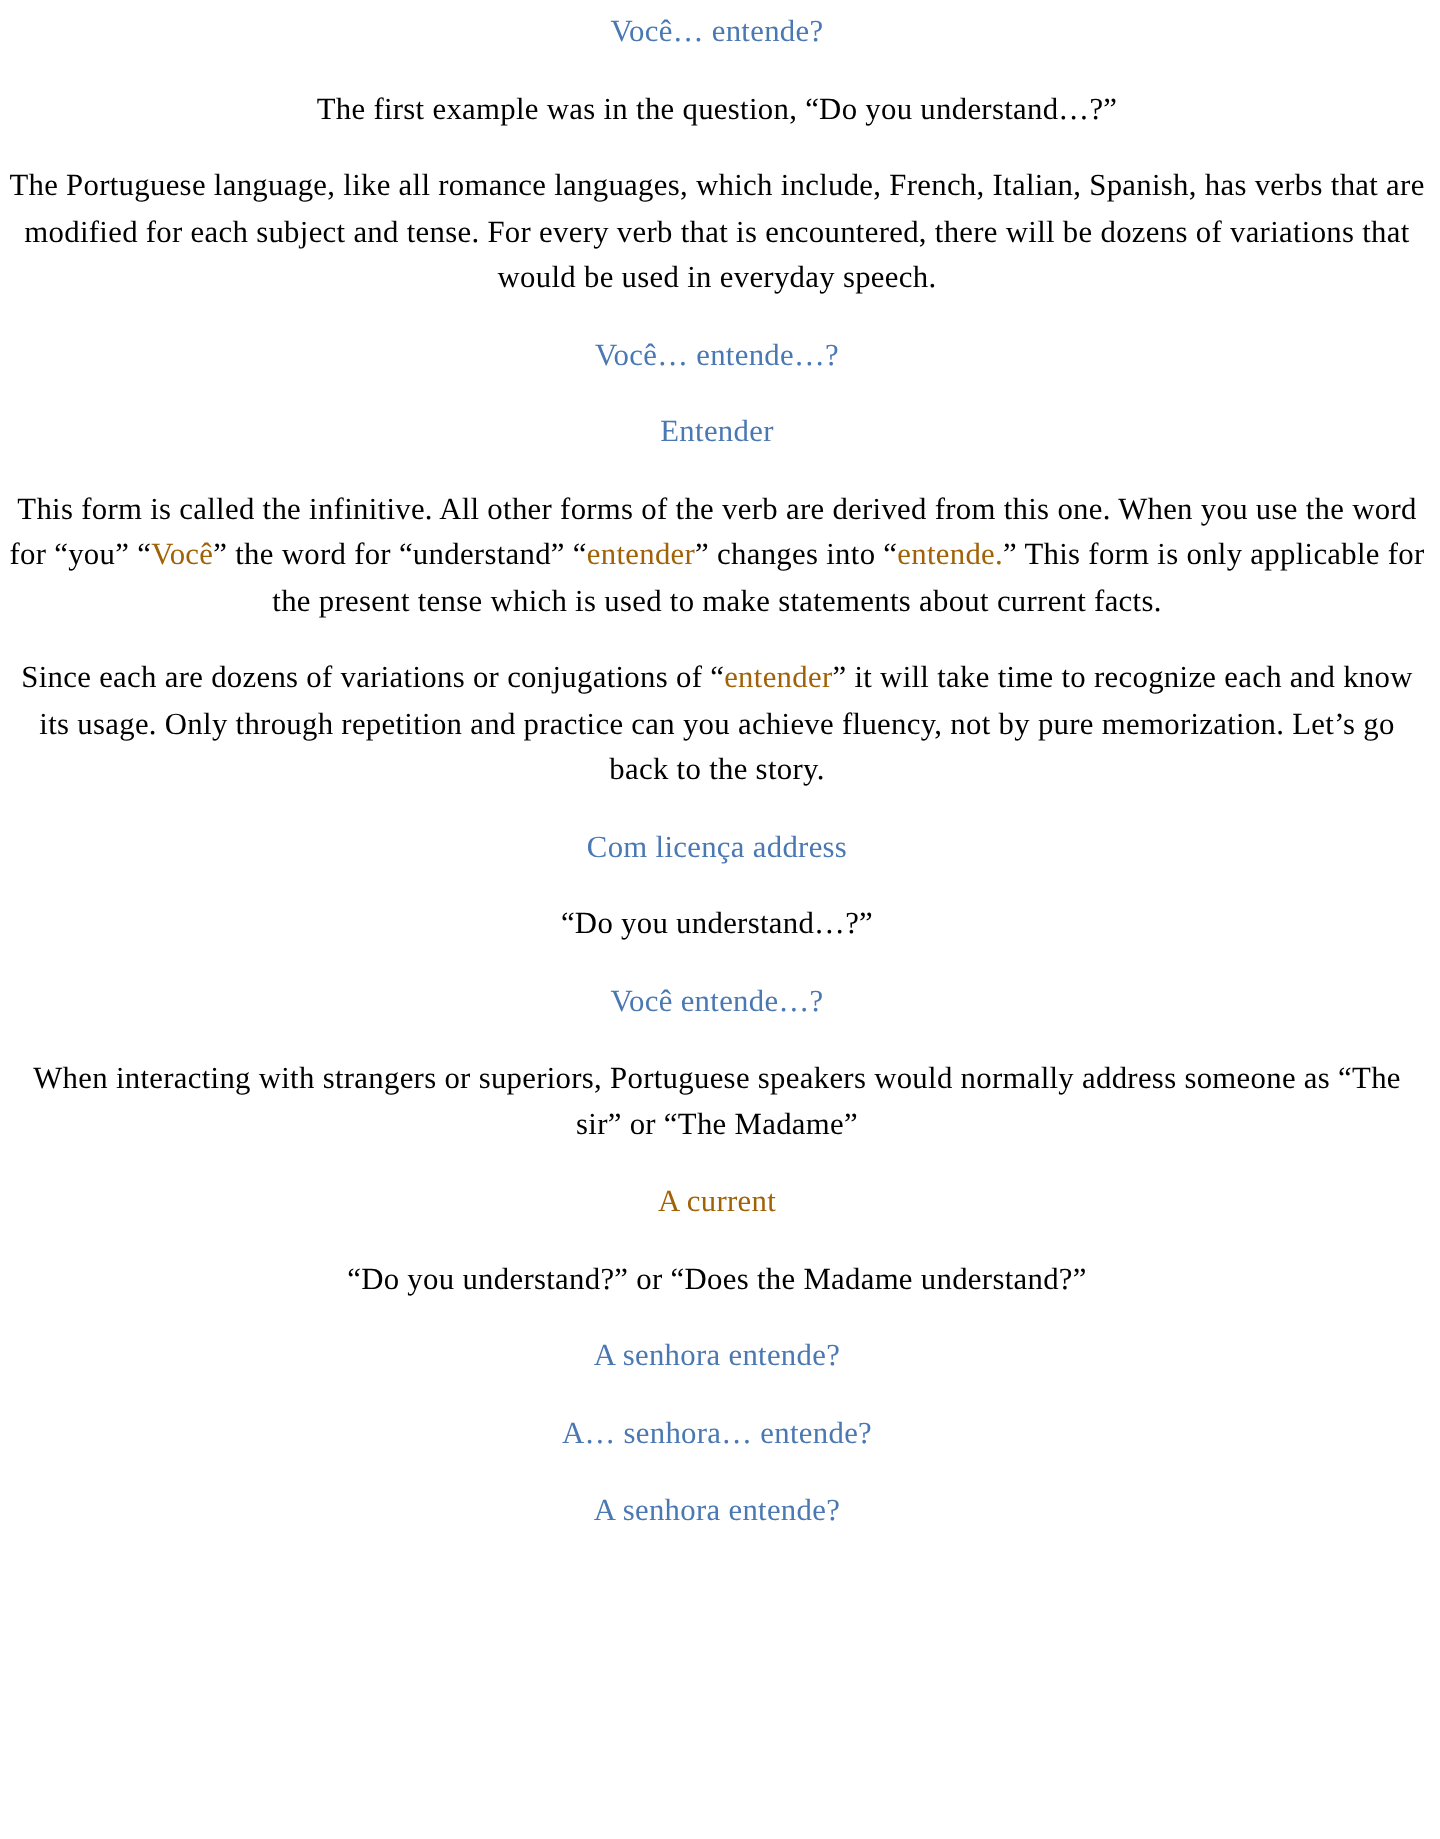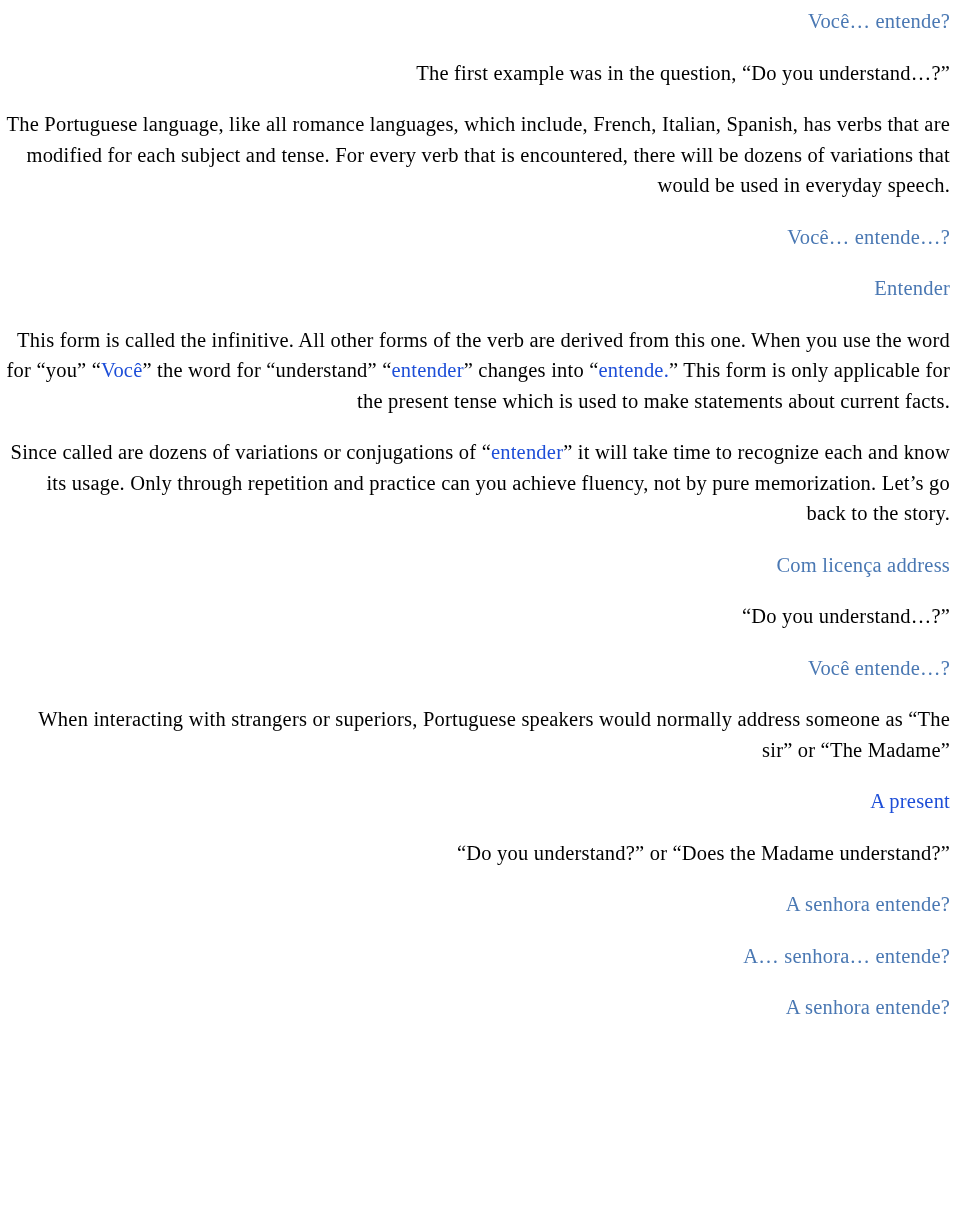--- a/index.html
+++ b/index.html
@@ -22,25 +22,25 @@
     box-sizing: border-box;
   }
   .doc {
     padding: 6px 10px 0 6px;
   }
   p {
     margin: 0 0 21px 0;
     font-size: 20.5px;
     line-height: 30.5px;
     color: #000000;
-    text-align: right;
+    text-align: center;
     letter-spacing: 0.01em;
   }
   .red {
-    color: #1d4ed8;
+    color: #a16207;
   }
   .blk {
     color: #000000;
   }
   p.pt-line {
     color: #4a78b3;
   }
 </style>
 </head>
 <body>
@@ -57,34 +57,34 @@
     <p class="pt-line">Você… entende…?</p>
 
 
     <p class="pt-line">Entender</p>
 
     <p>
       <span class="blk">This form is called the infinitive. All other forms of the verb are derived from this one. When you use the word for “you” “</span><span class="red">Você</span><span class="blk">” the word for “understand” “</span><span class="red">entender</span><span class="blk">” changes into “</span><span class="red">entende.</span><span class="blk">” This form is only applicable for the present tense which is used to make statements about current facts.</span>
     </p>
 
     <p>
-      <span class="blk">Since called are dozens of variations or conjugations of “</span><span class="red">entender</span><span class="blk">” it will take time to recognize each and know its usage. Only through repetition and practice can you achieve fluency, not by pure memorization. Let’s go back to the story.</span>
+      <span class="blk">Since each are dozens of variations or conjugations of “</span><span class="red">entender</span><span class="blk">” it will take time to recognize each and know its usage. Only through repetition and practice can you achieve fluency, not by pure memorization. Let’s go back to the story.</span>
     </p>
 
 
     <p class="pt-line">Com licença address</p>
 
     <p>“Do you understand…?”</p>
 
     <p class="pt-line">Você entende…?</p>
 
     <p>When interacting with strangers or superiors, Portuguese speakers would normally address someone as “The sir” or “The Madame”</p>
 
 
-    <p class="red">A present</p>
+    <p class="red">A current</p>
 
     <p>“Do you understand?” or “Does the Madame understand?”</p>
 
     <p class="pt-line">A senhora entende?</p>
 
     <p class="pt-line">A… senhora… entende?</p>
 
     <p class="pt-line">A senhora entende?</p>
 
   </div>

